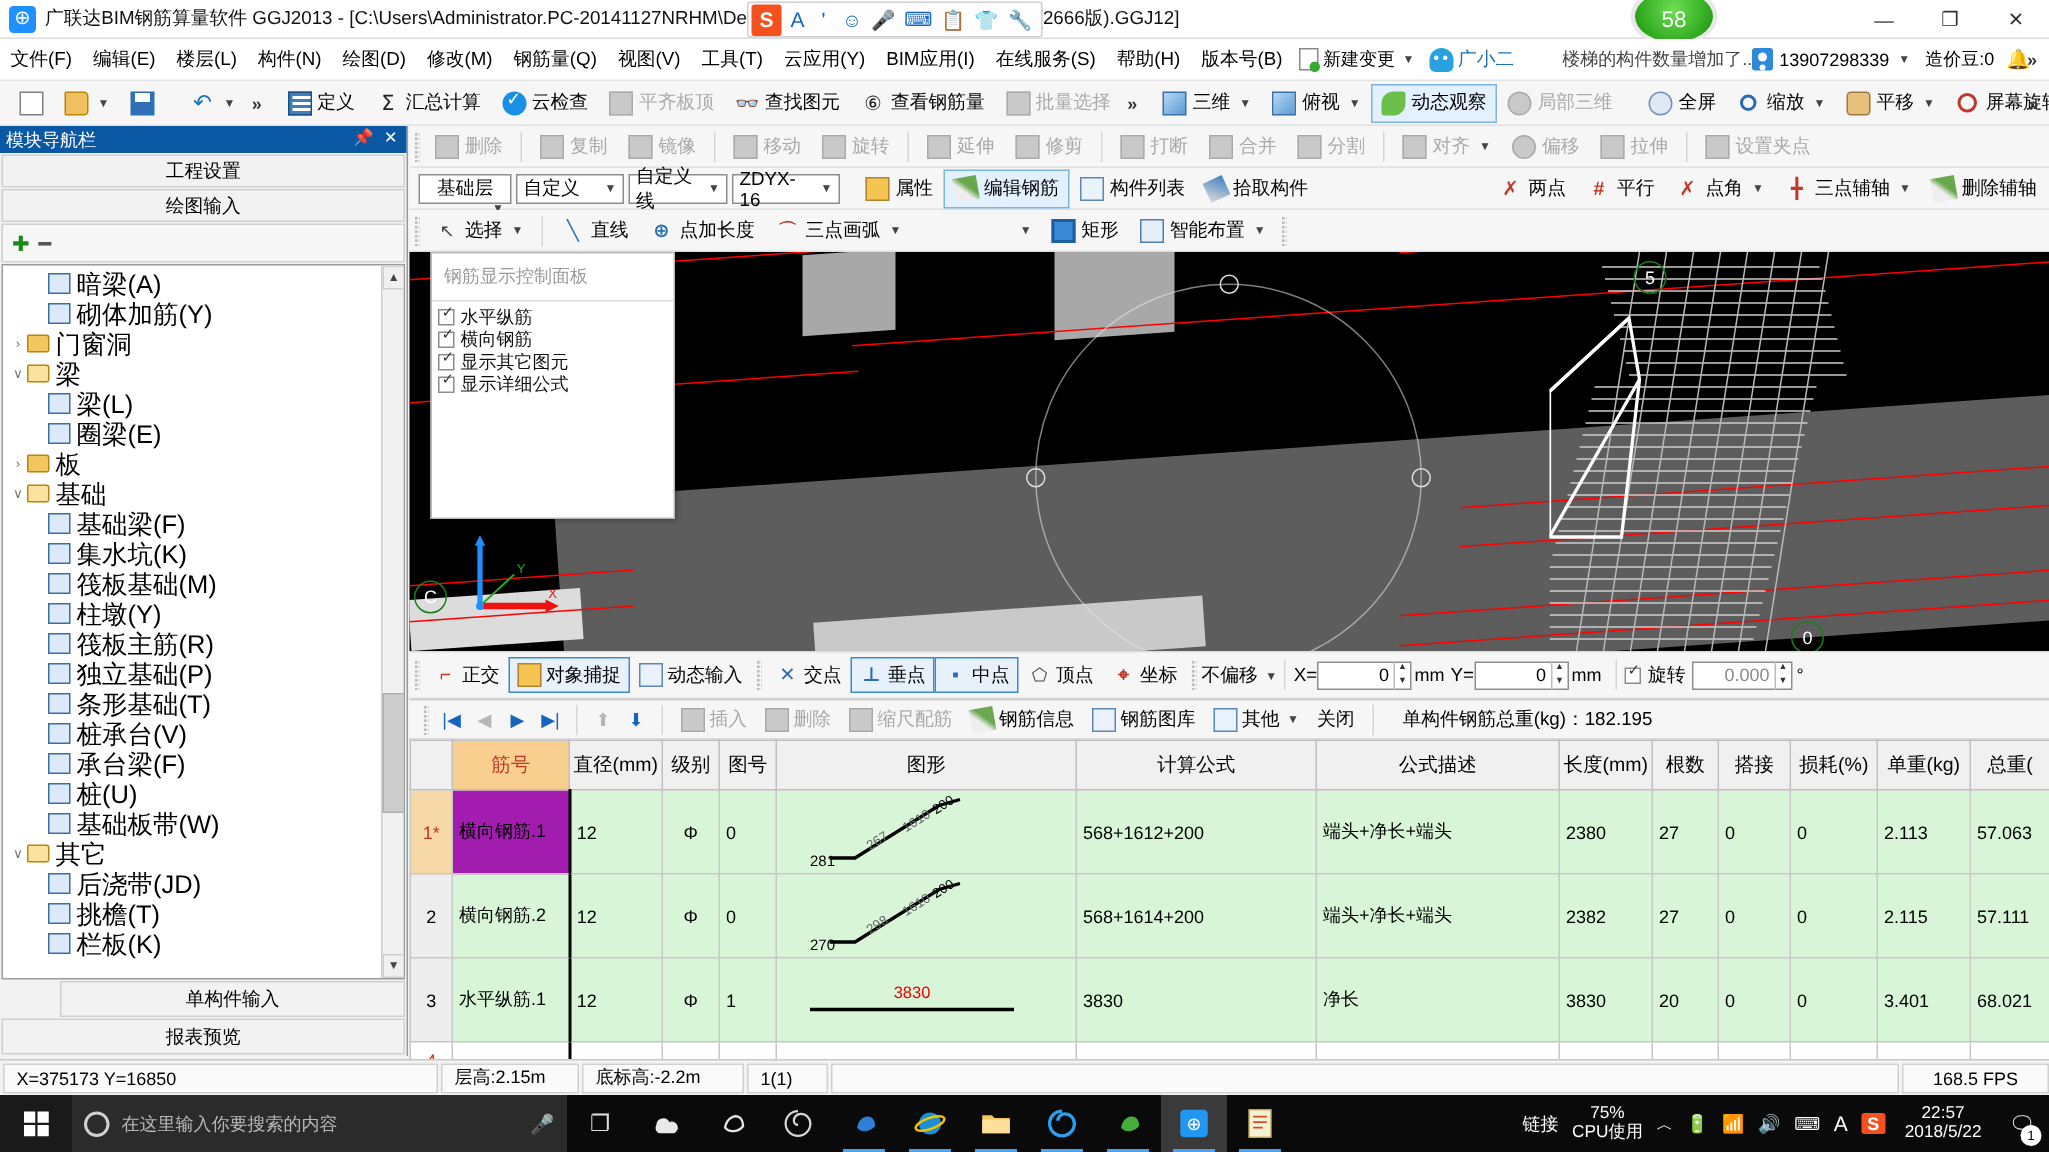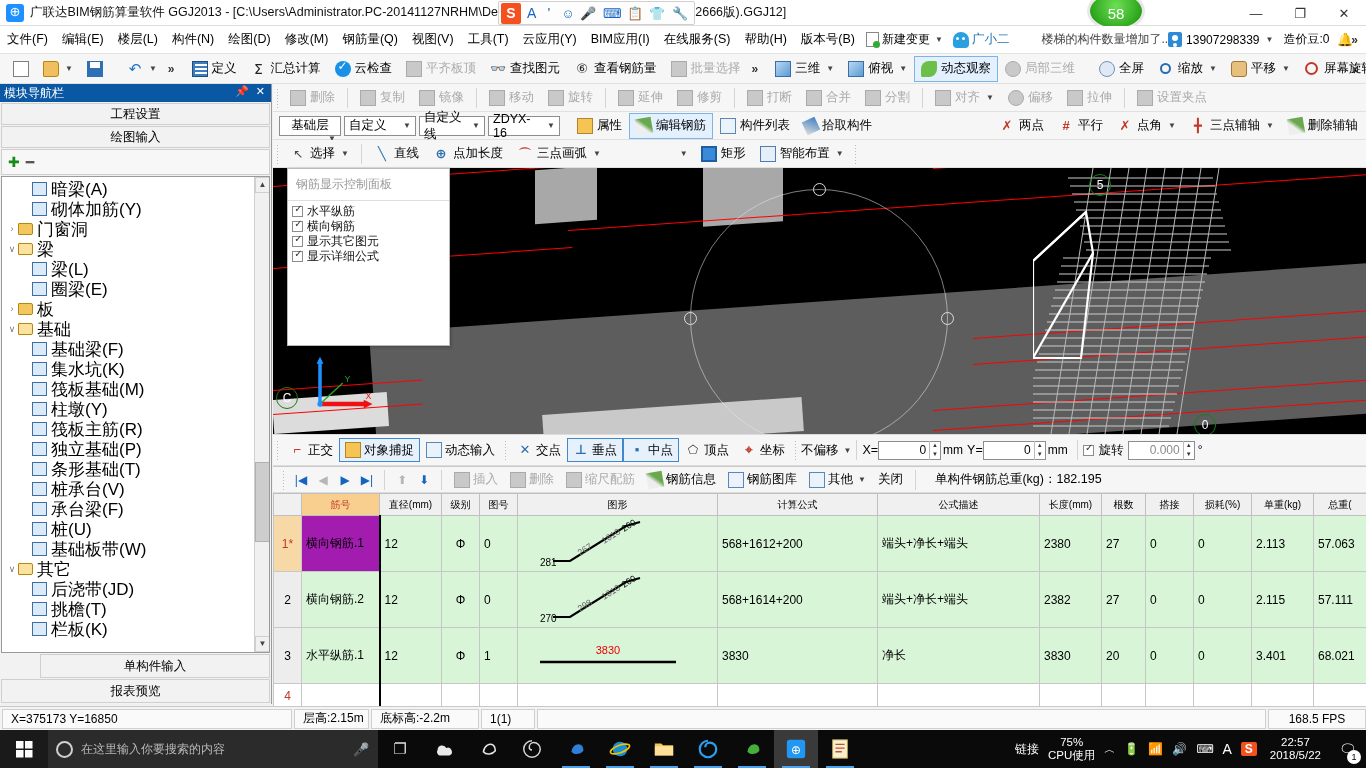--- a/index.html
+++ b/index.html
@@ -216,22 +216,22 @@
   .ep-nav.en{ color:#1565c0; } .ep-nav.dis{ color:#b6b6b6; }
   .epbtn{ display:flex;align-items:center;gap:3px;padding:1px 5px;font-size:12.5px;white-space:nowrap; }
   .epbtn.dis{ color:#a9a9a9; }
   .ep-total{ font-size:12.5px; color:#000; margin-left:12px; }
 
   table.rebar{
     border-collapse:collapse; width:1093px; table-layout:fixed;
     font-size:12px; font-family:"Liberation Sans",sans-serif;
   }
   table.rebar th{
-    background:#f0f0f0; border:1px solid #bfbfbf; height:22px; font-weight:normal;
-    font-size:10px; padding:0 2px; text-align:center;
+    background:#f0f0f0; border:1px solid #bfbfbf; height:33px; font-weight:normal;
+    font-size:13px; padding:0 2px; text-align:center;
   }
   table.rebar th.jinhao{ background:#f8cf8f; color:#c0392b; }
   table.rebar td{
     border:1px solid #c7c7c7; height:52px; padding:0 4px; background:#d8f5d8;
     vertical-align:middle; font-size:12px;
   }
   table.rebar td.idx{ background:#f7d9a8; text-align:center; color:#c0392b; }
   table.rebar tr.r2 td.idx, table.rebar tr.r3 td.idx{ background:#ededed; color:#000; }
   table.rebar td.name-sel{ background:#a21caf; }
   table.rebar td.thick-r{ border-right:2px solid #000; }
@@ -1113,21 +1113,21 @@
       <span class="hs-l">◀</span>
       <span class="hs-track">
           <span class="hs-thumb"></span>
         </span>
       <span class="hs-r">▶</span>
     </div>
   </div>
 
   <div class="statusbar">
     <div class="sb-cell" style="width:290px;">X=375173  Y=16850</div>
-    <div class="sb-cell" style="width:75px;">层高:2.15m</div>
+    <div class="sb-cell" style="width:92px;">层高:2.15m</div>
     <div class="sb-cell" style="width:108px;">底标高:-2.2m</div>
     <div class="sb-cell" style="width:54px;">1(1)</div>
     <div class="sb-cell" style="flex:1;"></div>
     <div class="sb-cell" style="width:98px;justify-content:center;">168.5 FPS</div>
   </div>
 
   <div class="taskbar">
     <div class="start">
         <span class="w"></span>
       </div>

